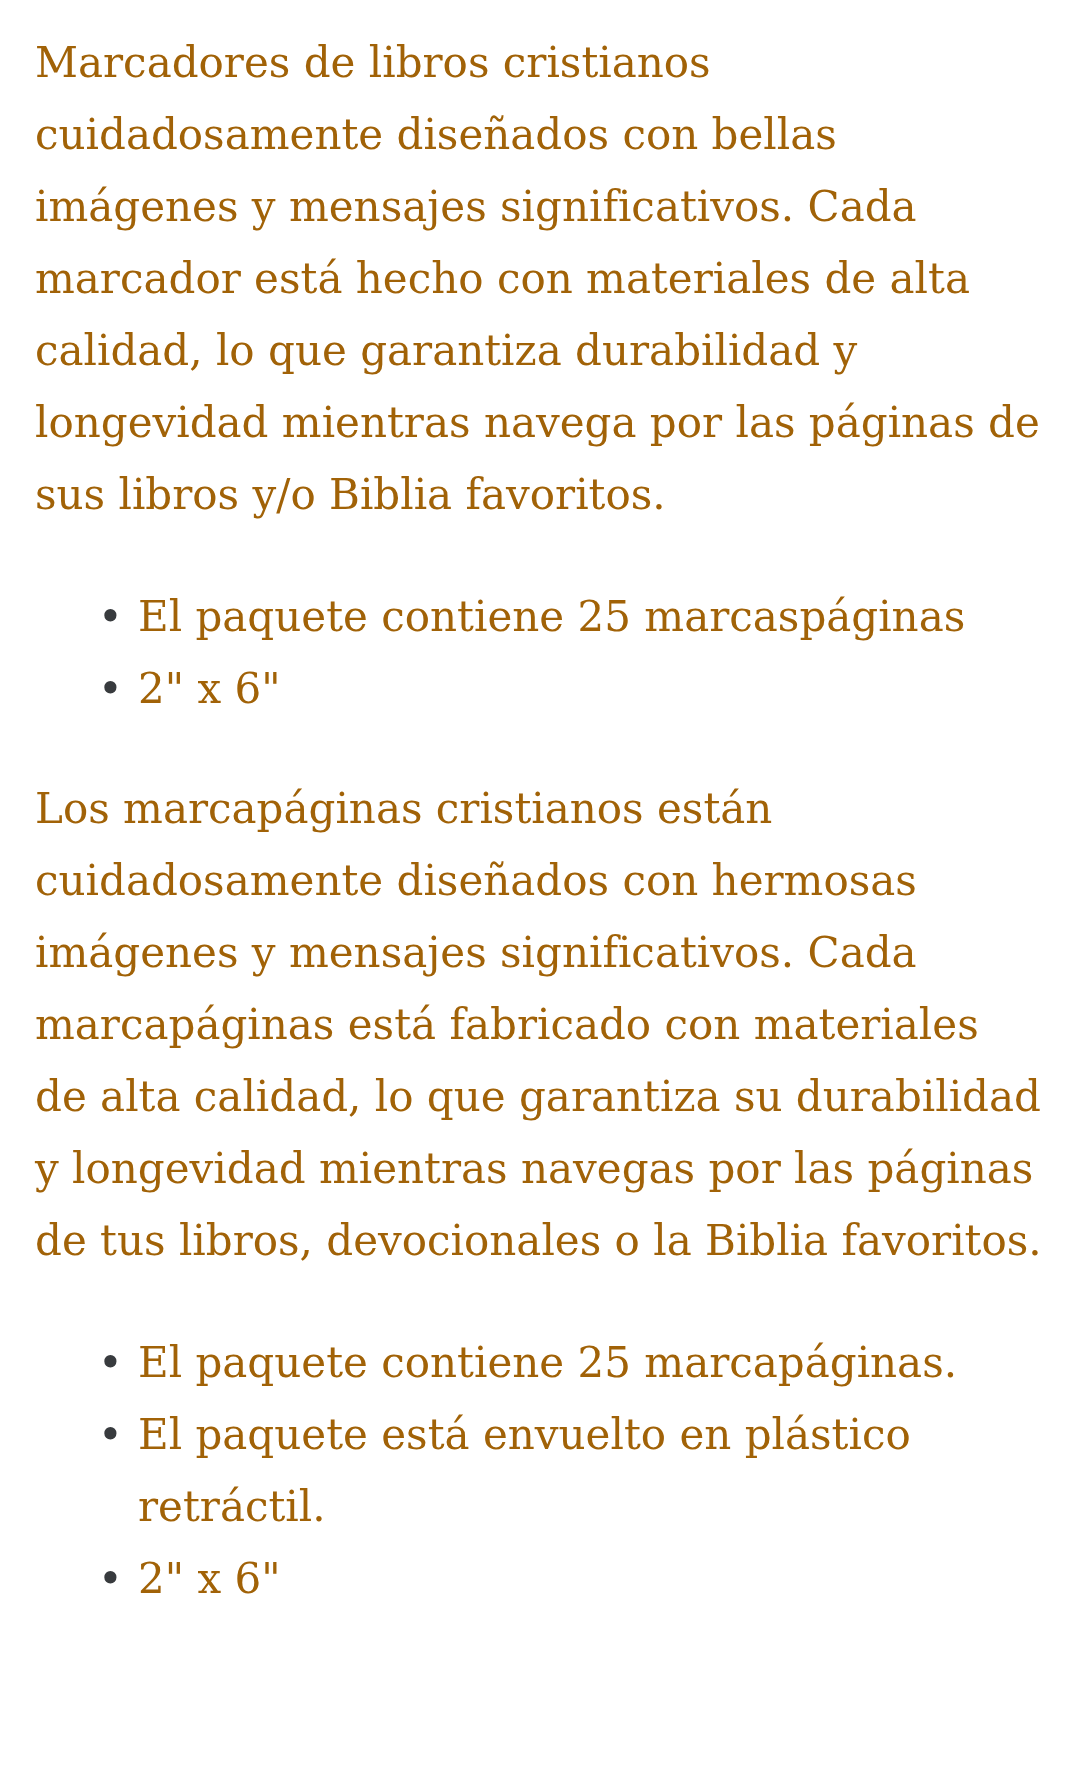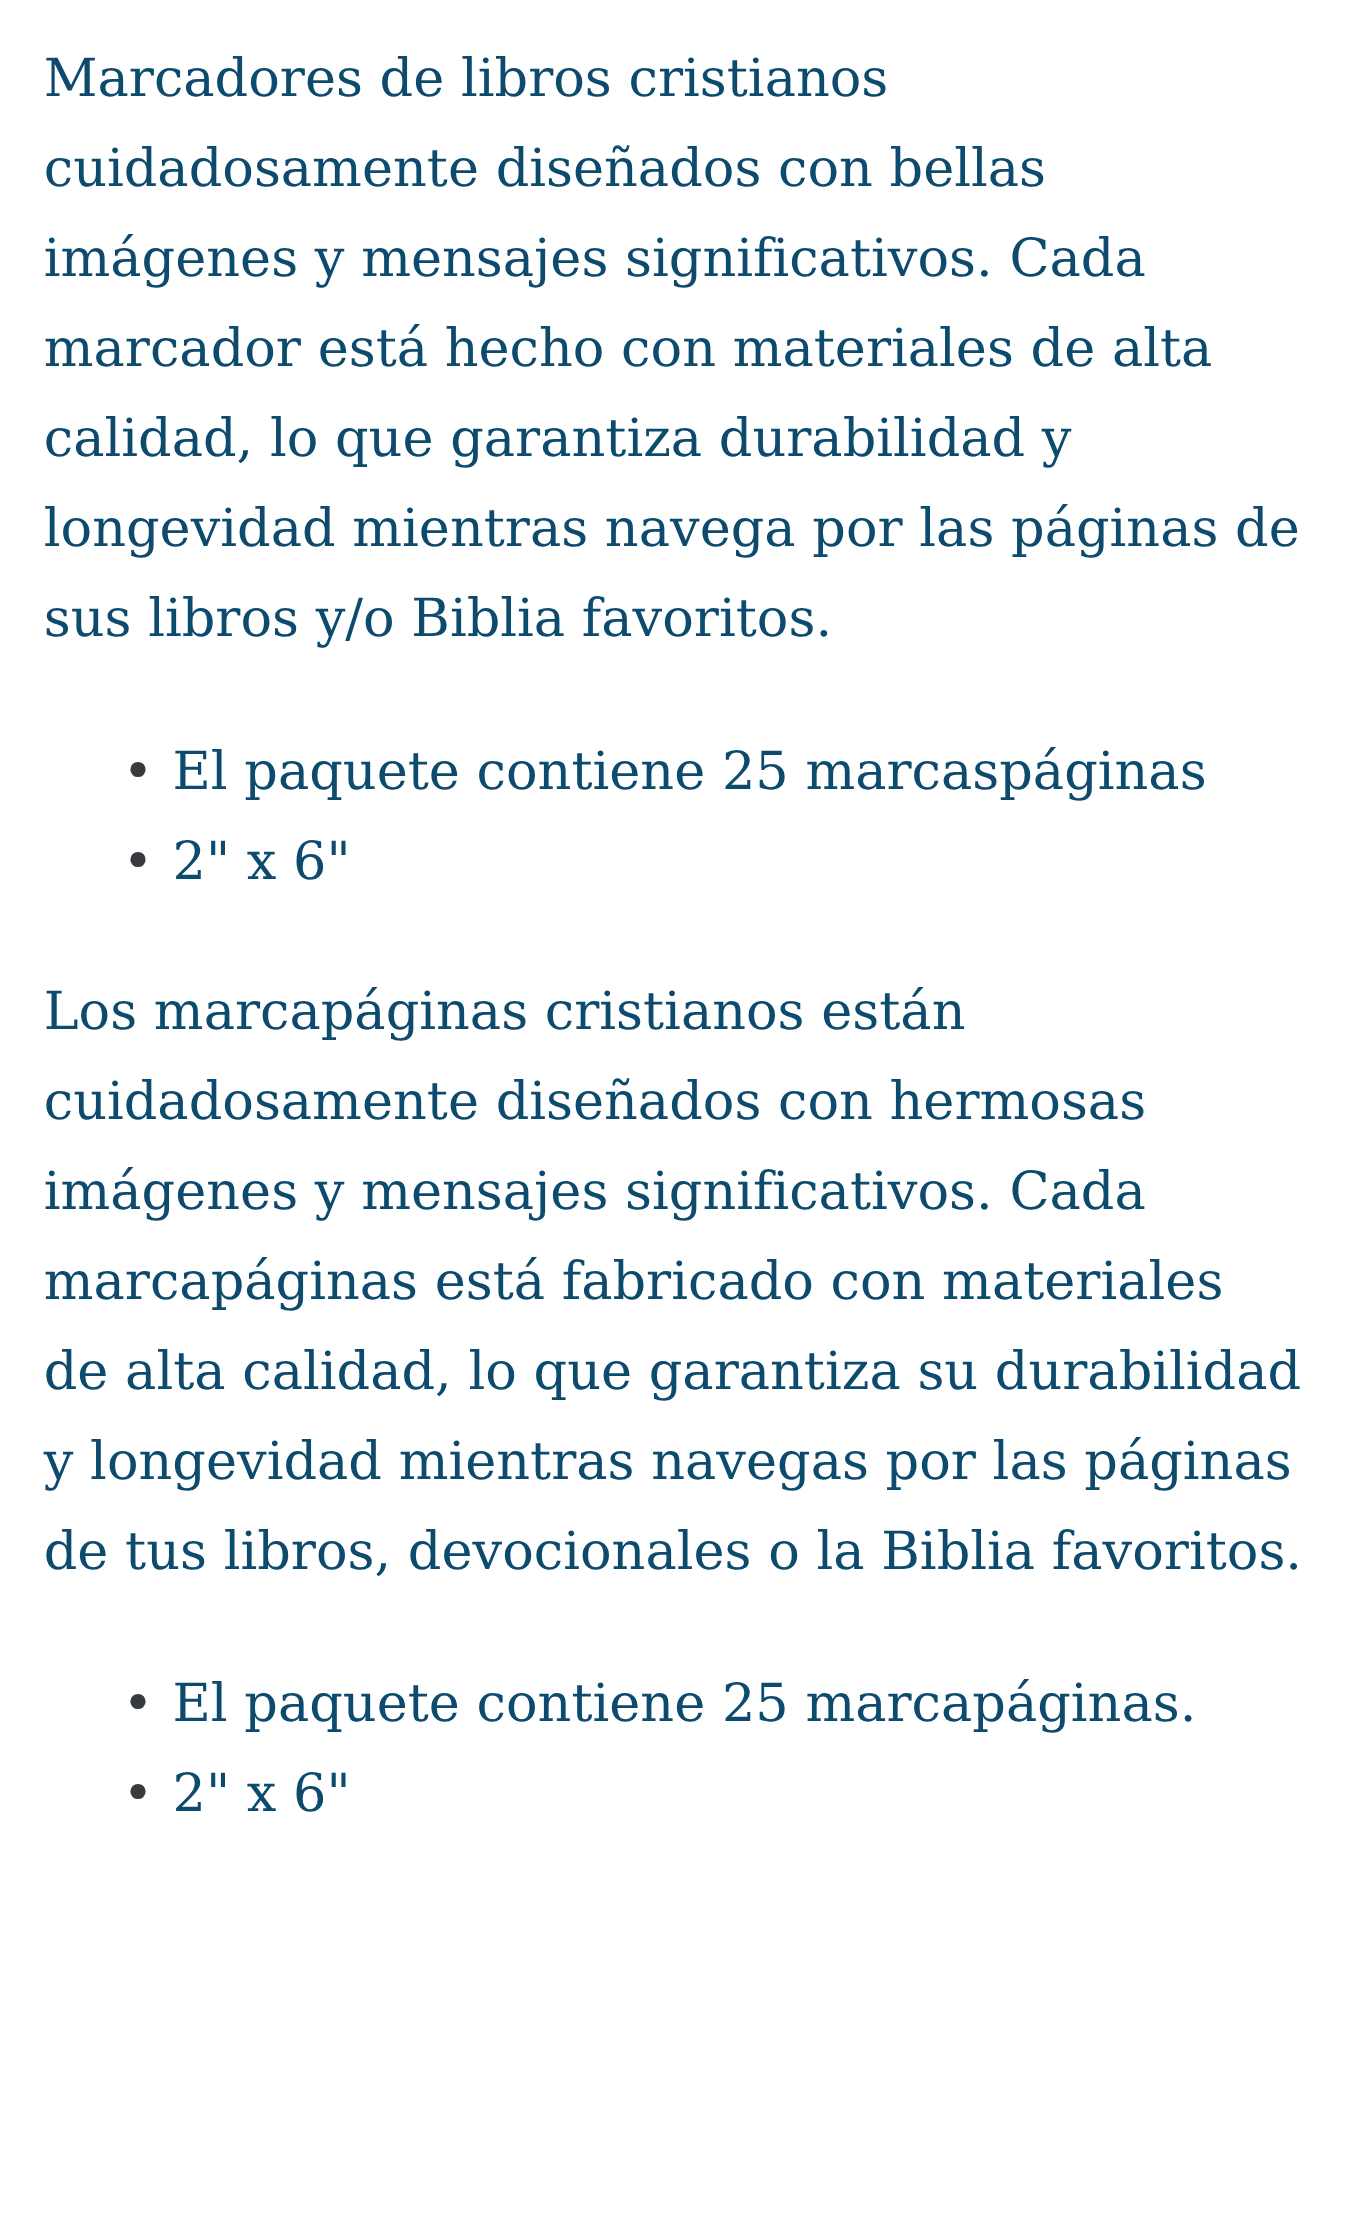--- a/index.html
+++ b/index.html
@@ -16,21 +16,21 @@
     overflow: hidden;
     box-sizing: border-box;
   }
   .content {
     box-sizing: border-box;
     width: 100%;
     padding: 27px 25px 0 35px;
     font-family: "DejaVu Serif", "Liberation Serif", serif;
     font-size: 42px;
     line-height: 72px;
-    color: #0c4a6e;
+    color: #a16207;
     -webkit-font-smoothing: antialiased;
   }
   .para {
     margin: 0 0 50px 0;
     white-space: pre-line;
   }
   .bullet-list {
     list-style: none;
     margin: 0 0 48px 0;
     padding: 0 0 0 103px;
@@ -69,17 +69,19 @@
     <p class="para">Los marcapáginas cristianos están
 cuidadosamente diseñados con hermosas
 imágenes y mensajes significativos. Cada
 marcapáginas está fabricado con materiales
 de alta calidad, lo que garantiza su durabilidad
 y longevidad mientras navegas por las páginas
 de tus libros, devocionales o la Biblia favoritos.</p>
 
     <ul class="bullet-list">
       <li>El paquete contiene 25 marcapáginas.</li>
+      <li>El paquete está envuelto en plástico
+retráctil.</li>
       <li>2" x 6"</li>
     </ul>
 
   </div>
 </div>
 
 </body></html>

